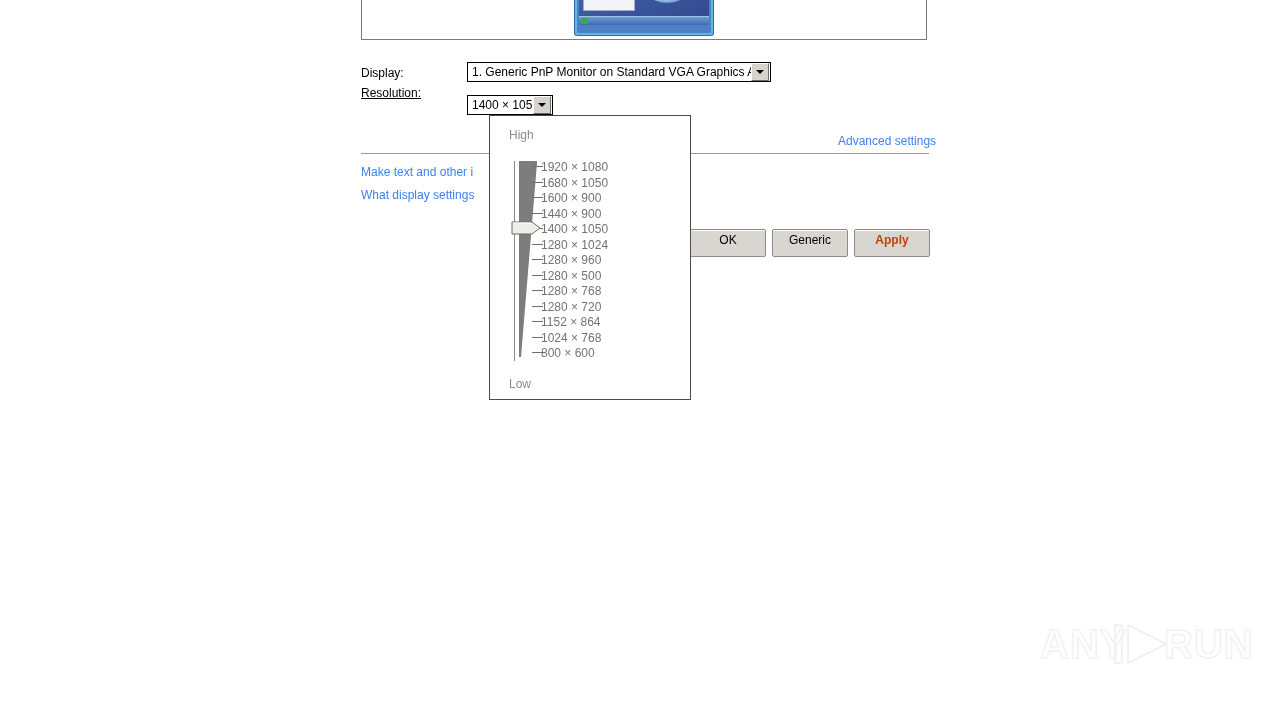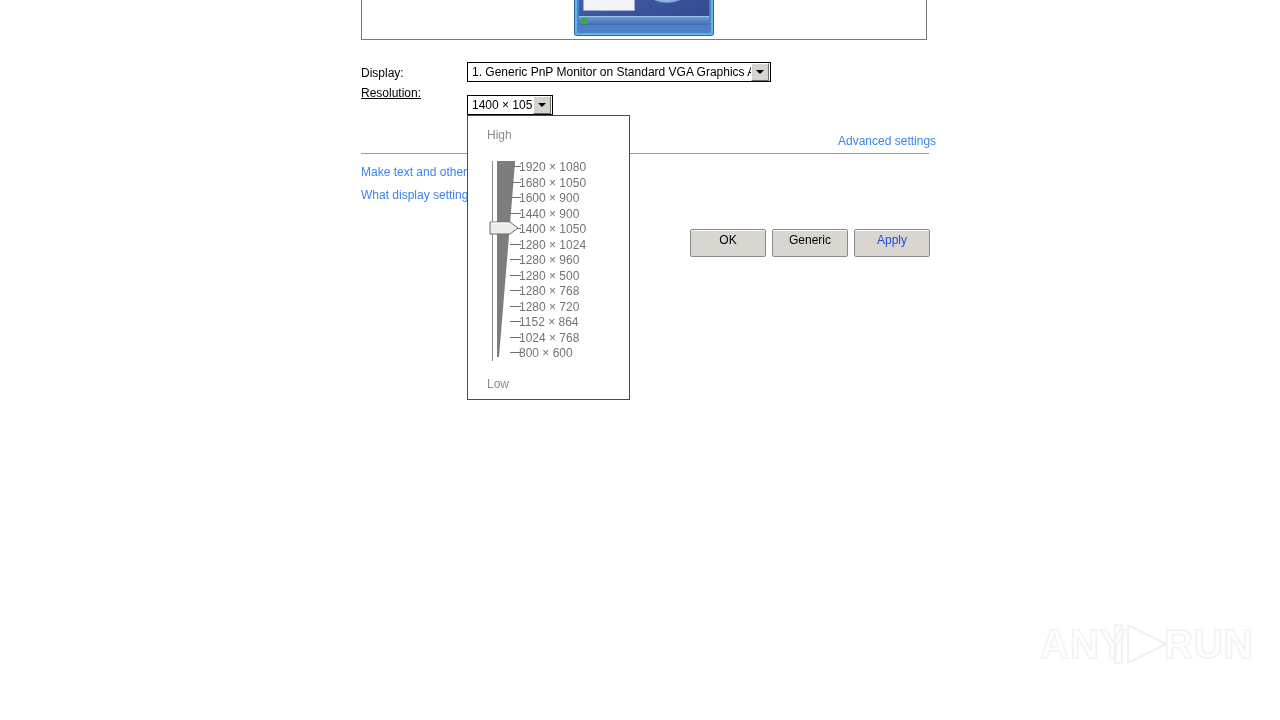--- a/index.html
+++ b/index.html
@@ -181,23 +181,23 @@
     white-space: nowrap;
     cursor: pointer;
   }
   #link-make-text { left: 361px; top: 165px; }
   #link-what-settings { left: 361px; top: 188px; }
   #link-advanced { left: 838px; top: 134px; }
 
   
   #resolution-popup {
     position: absolute;
-    left: 467px;
+    left: 489px;
     top: 115px;
-    width: 163px;
+    width: 202px;
     height: 285px;
     background: #ffffff;
     border: 1px solid #4c4c4c;
     box-sizing: border-box;
     z-index: 40;
   }
   #popup-high-label {
     position: absolute;
     left: 19px;
     top: 12px;
@@ -277,22 +277,23 @@
     border-radius: 2px;
     font-size: 12px;
     font-family: "Liberation Sans", "DejaVu Sans", sans-serif;
     color: #000000;
     text-align: center;
     line-height: 21px;
     box-shadow: inset 0 1px 0 #ffffff;
     cursor: pointer;
   }
   .btn.disabled {
-    color: #1d4ed8;
+    color: #c2410c;
     cursor: default;
+    font-weight: bold;
   }
   #btn-ok     { left: 690px; top: 229px; width: 76px; }
   #btn-cancel { left: 772px; top: 229px; width: 76px; }
   #btn-apply  { left: 854px; top: 229px; width: 76px; }
 
   
   #watermark {
     position: absolute;
     left: 1040px;
     top: 618px;

